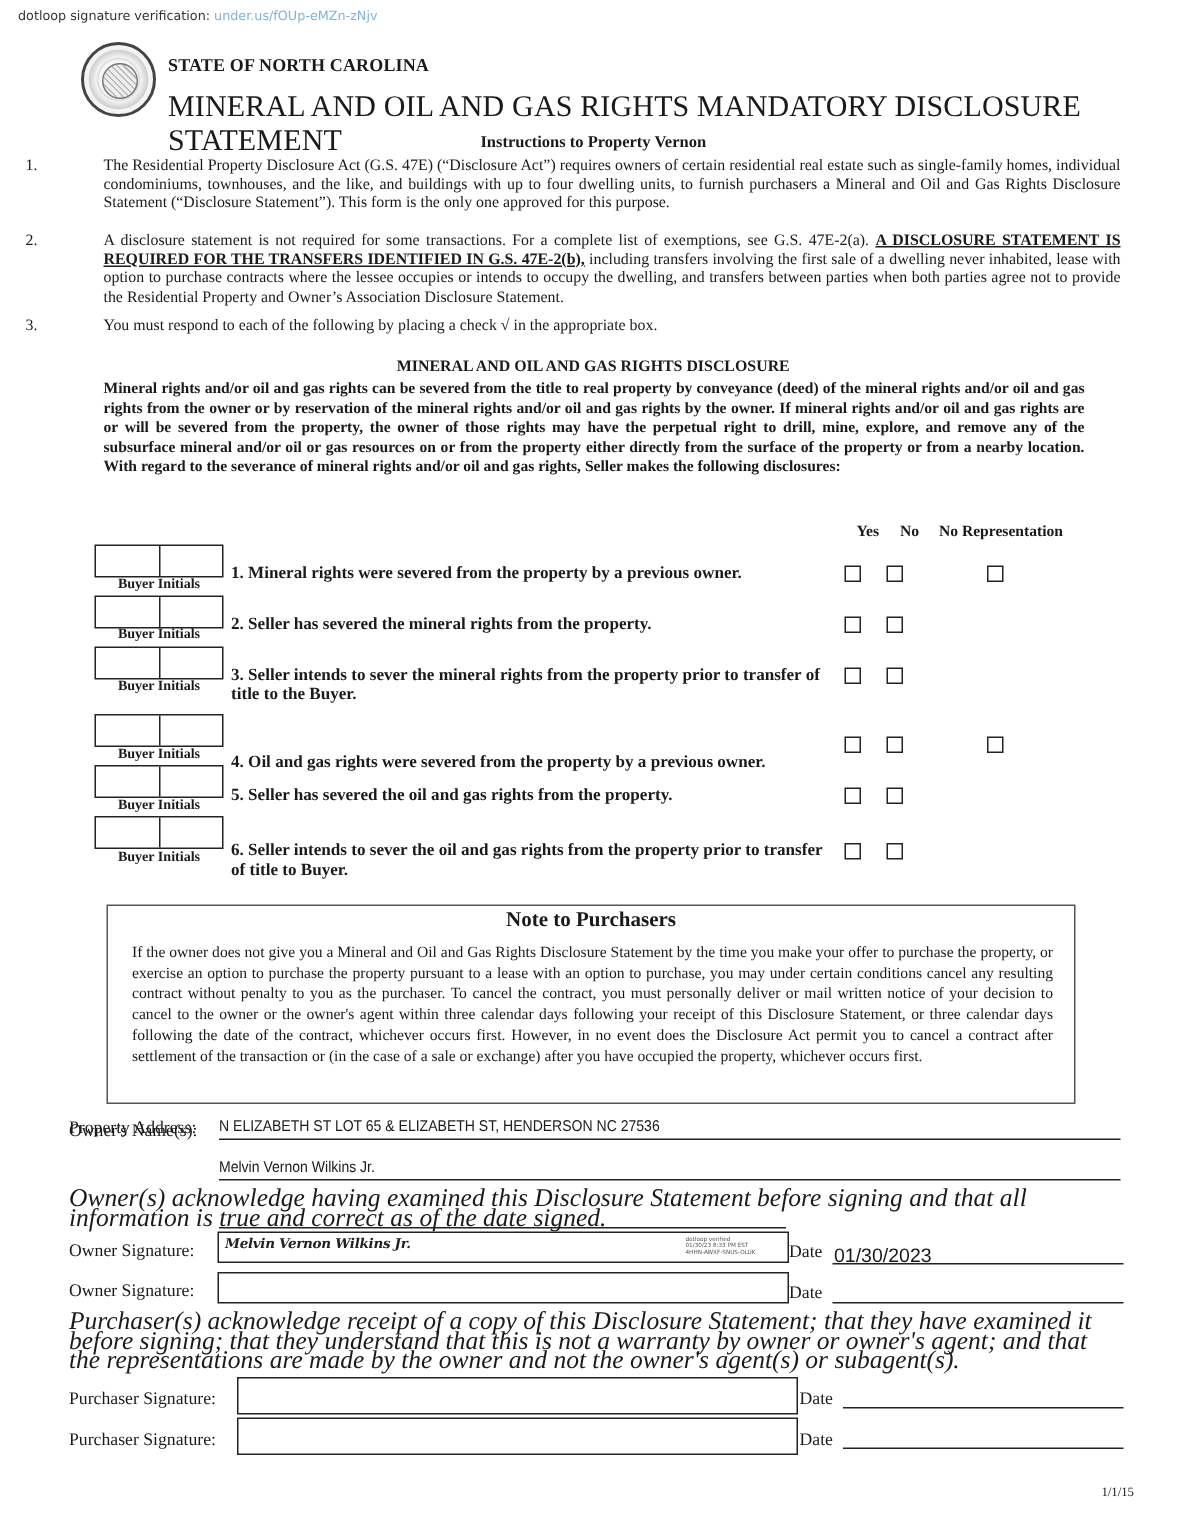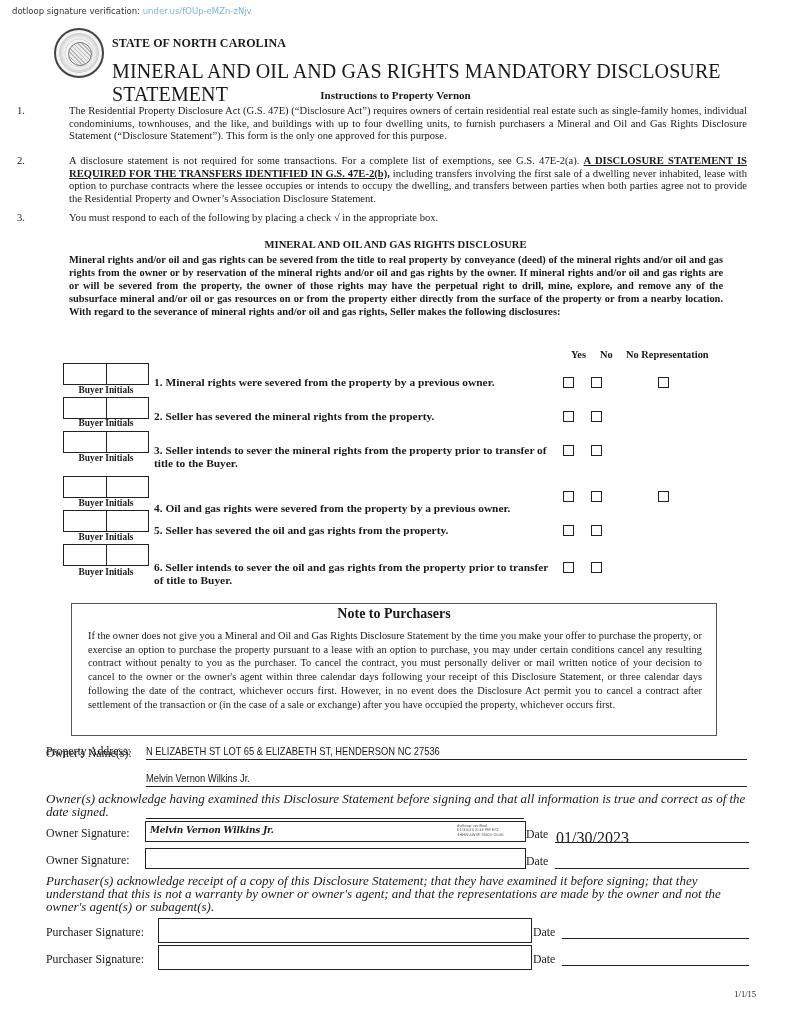--- a/index.html
+++ b/index.html
@@ -36,21 +36,21 @@
   .q { left: 154px; width: 400px; font-size: 11.4px; font-weight: bold; line-height: 13px; }
   .cb { width: 11px; height: 11px; border: 1.5px solid #222; background: #fff; }
 
   .note-box { left: 71px; top: 603px; width: 646px; height: 133px; border: 1.5px solid #555; }
   .note-title { left: 71px; width: 646px; top: 606px; text-align: center; font-size: 14px; font-weight: bold; }
   .note-body { left: 88px; width: 614px; top: 629px; font-size: 10.4px; line-height: 13.7px; text-align: justify; }
 
   .field-label { font-size: 11.8px; }
   .field-value { font-family: "Liberation Sans", sans-serif; font-size: 10.4px; transform: scaleX(0.9); transform-origin: left; }
   .uline { height: 1px; background: #222; }
-  .ack { left: 46px; width: 700px; font-size: 13px; font-style: italic; line-height: 13.2px; }
+  .ack { left: 46px; width: 700px; font-size: 17px; font-style: italic; line-height: 13.2px; }
 
   .sigbox { border: 1.8px solid #222; height: 21px; background: #fff; }
   .sig-script { font-family: "DejaVu Serif", serif; font-style: italic; font-weight: bold; font-size: 9px; color: #222; letter-spacing: -0.2px; }
   .verified { font-family: "DejaVu Sans", sans-serif; font-size: 3.8px; line-height: 4.3px; color: #555; }
 
   .rec { left: 700px; width: 56px; text-align: right; font-size: 8.5px; line-height: 11px; }
 </style>
 </head>
 <body>
 
@@ -156,21 +156,21 @@
 <div class="abs field-label" style="left:46px; top:826px;">Owner Signature:</div>
 <div class="abs sigbox" style="left:145px; top:821px; width:381px;">
   <span class="abs sig-script" style="left:4px; top:3px;">Melvin Vernon Wilkins Jr.</span>
   <div class="abs verified" style="left:311px; top:2px;">
     <div>dotloop verified</div>
     <div>01/30/23 8:33 PM EST</div>
     <div>4HHN-AWXF-SNUS-OLUK</div>
   </div>
 </div>
 <div class="abs field-label" style="left:526px; top:827px;">Date</div>
-<div class="abs field-value" style="left:556px; top:829px; font-family:Liberation Serif, serif; font-size:16px; transform:none;">01/30/2023</div>
+<div class="abs field-value" style="left:556px; top:829px; font-family:Liberation Sans, sans-serif; font-size:13px; transform:none;">01/30/2023</div>
 <div class="abs uline" style="left:555px; top:842px; width:194px;"></div>
 
 <div class="abs field-label" style="left:46px; top:853px;">Owner Signature:</div>
 <div class="abs sigbox" style="left:145px; top:848px; width:381px;"></div>
 <div class="abs field-label" style="left:526px; top:854px;">Date</div>
 <div class="abs uline" style="left:555px; top:868px; width:194px;"></div>
 
 <div class="abs ack" style="top:874px;">Purchaser(s) acknowledge receipt of a copy of this Disclosure Statement; that they have examined it before signing; that they understand that this is not a warranty by owner or owner's agent; and that the representations are made by the owner and not the owner's agent(s) or subagent(s).</div>
 
 <div class="abs field-label" style="left:46px; top:925px;">Purchaser Signature:</div>

